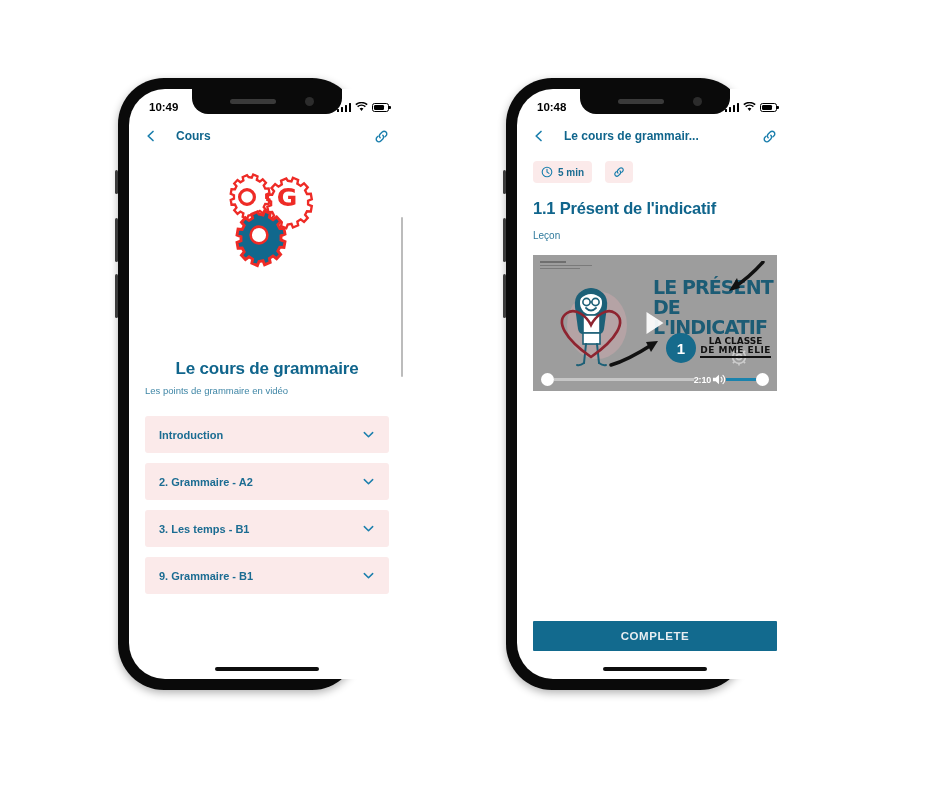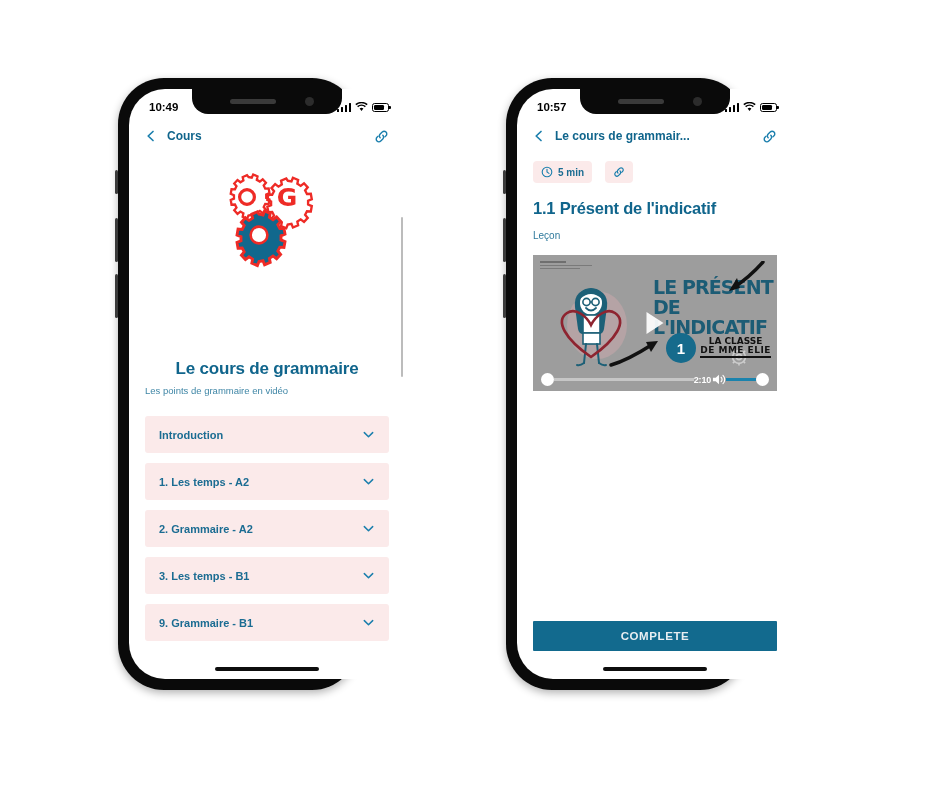--- a/index.html
+++ b/index.html
@@ -80,21 +80,21 @@
   }
   .batt::after{ content:""; position:absolute; right:-3px; top:2.6px;
     width:1.6px; height:3.4px; background:#000; border-radius:0 1px 1px 0;}
   .batt span { display:block; height:100%; width:80%; background:#000; border-radius:1.2px;}
 
   
   .navbar {
     display: flex; align-items: center; justify-content: space-between;
     padding: 6px 16px 4px 16px; height: 32px;
   }
-  .nav-left { display: flex; align-items: center; gap: 10px; }
+  .nav-left { display: flex; align-items: center; gap: 19px; }
   .nav-title { font-size: 12px; font-weight: bold; color: #10658c; }
   .chev-back { width: 12px; height: 12px; }
   .link-icon { width: 15px; height: 15px; }
 
   .content { padding: 0 16px; }
 
   
   .logo-wrap { display:flex; justify-content:center; padding-top: 14px; }
   .course-title {
     font-size: 17px; font-weight: bold; color: #10658c; letter-spacing: -0.2px;
@@ -271,26 +271,20 @@
         </div>
 
         <div class="accordion">
           <div class="acc-row">
             <span class="acc-label">Introduction</span>
             <svg class="chev-down" viewBox="0 0 14 14">
                 <path d="M2.5 5 L7 9.4 L11.5 5" stroke="#1b7fad" stroke-width="1.6" fill="none" stroke-linecap="round" stroke-linejoin="round"></path>
               </svg>
           </div>
           <div class="acc-row">
-            <span class="acc-label">1. Les temps - A2</span>
-            <svg class="chev-down" viewBox="0 0 14 14">
-                <path d="M2.5 5 L7 9.4 L11.5 5" stroke="#1b7fad" stroke-width="1.6" fill="none" stroke-linecap="round" stroke-linejoin="round"></path>
-              </svg>
-          </div>
-          <div class="acc-row">
             <span class="acc-label">2. Grammaire - A2</span>
             <svg class="chev-down" viewBox="0 0 14 14">
                 <path d="M2.5 5 L7 9.4 L11.5 5" stroke="#1b7fad" stroke-width="1.6" fill="none" stroke-linecap="round" stroke-linejoin="round"></path>
               </svg>
           </div>
           <div class="acc-row">
             <span class="acc-label">3. Les temps  - B1</span>
             <svg class="chev-down" viewBox="0 0 14 14">
                 <path d="M2.5 5 L7 9.4 L11.5 5" stroke="#1b7fad" stroke-width="1.6" fill="none" stroke-linecap="round" stroke-linejoin="round"></path>
               </svg>
@@ -315,21 +309,21 @@
     <div class="btn-side btn-voldn"></div>
     <div class="btn-side btn-power"></div>
 
     <div class="screen">
       <div class="notch">
         <div class="speaker"></div>
         <div class="cam"></div>
       </div>
 
       <div class="statusbar">
-        <div>10:57</div>
+        <div>10:48</div>
         <div class="status-icons">
           <div class="bars">
               <i></i>
               <i></i>
               <i></i>
               <i></i>
             </div>
           <svg width="13" height="10" viewBox="0 0 13 10">
             <path d="M6.5 9 L4.6 6.6 A3 3 0 0 1 8.4 6.6 Z" fill="#000"></path>
             <path d="M2.6 4.6 A6 6 0 0 1 10.4 4.6" stroke="#000" stroke-width="1.5" fill="none"></path>

